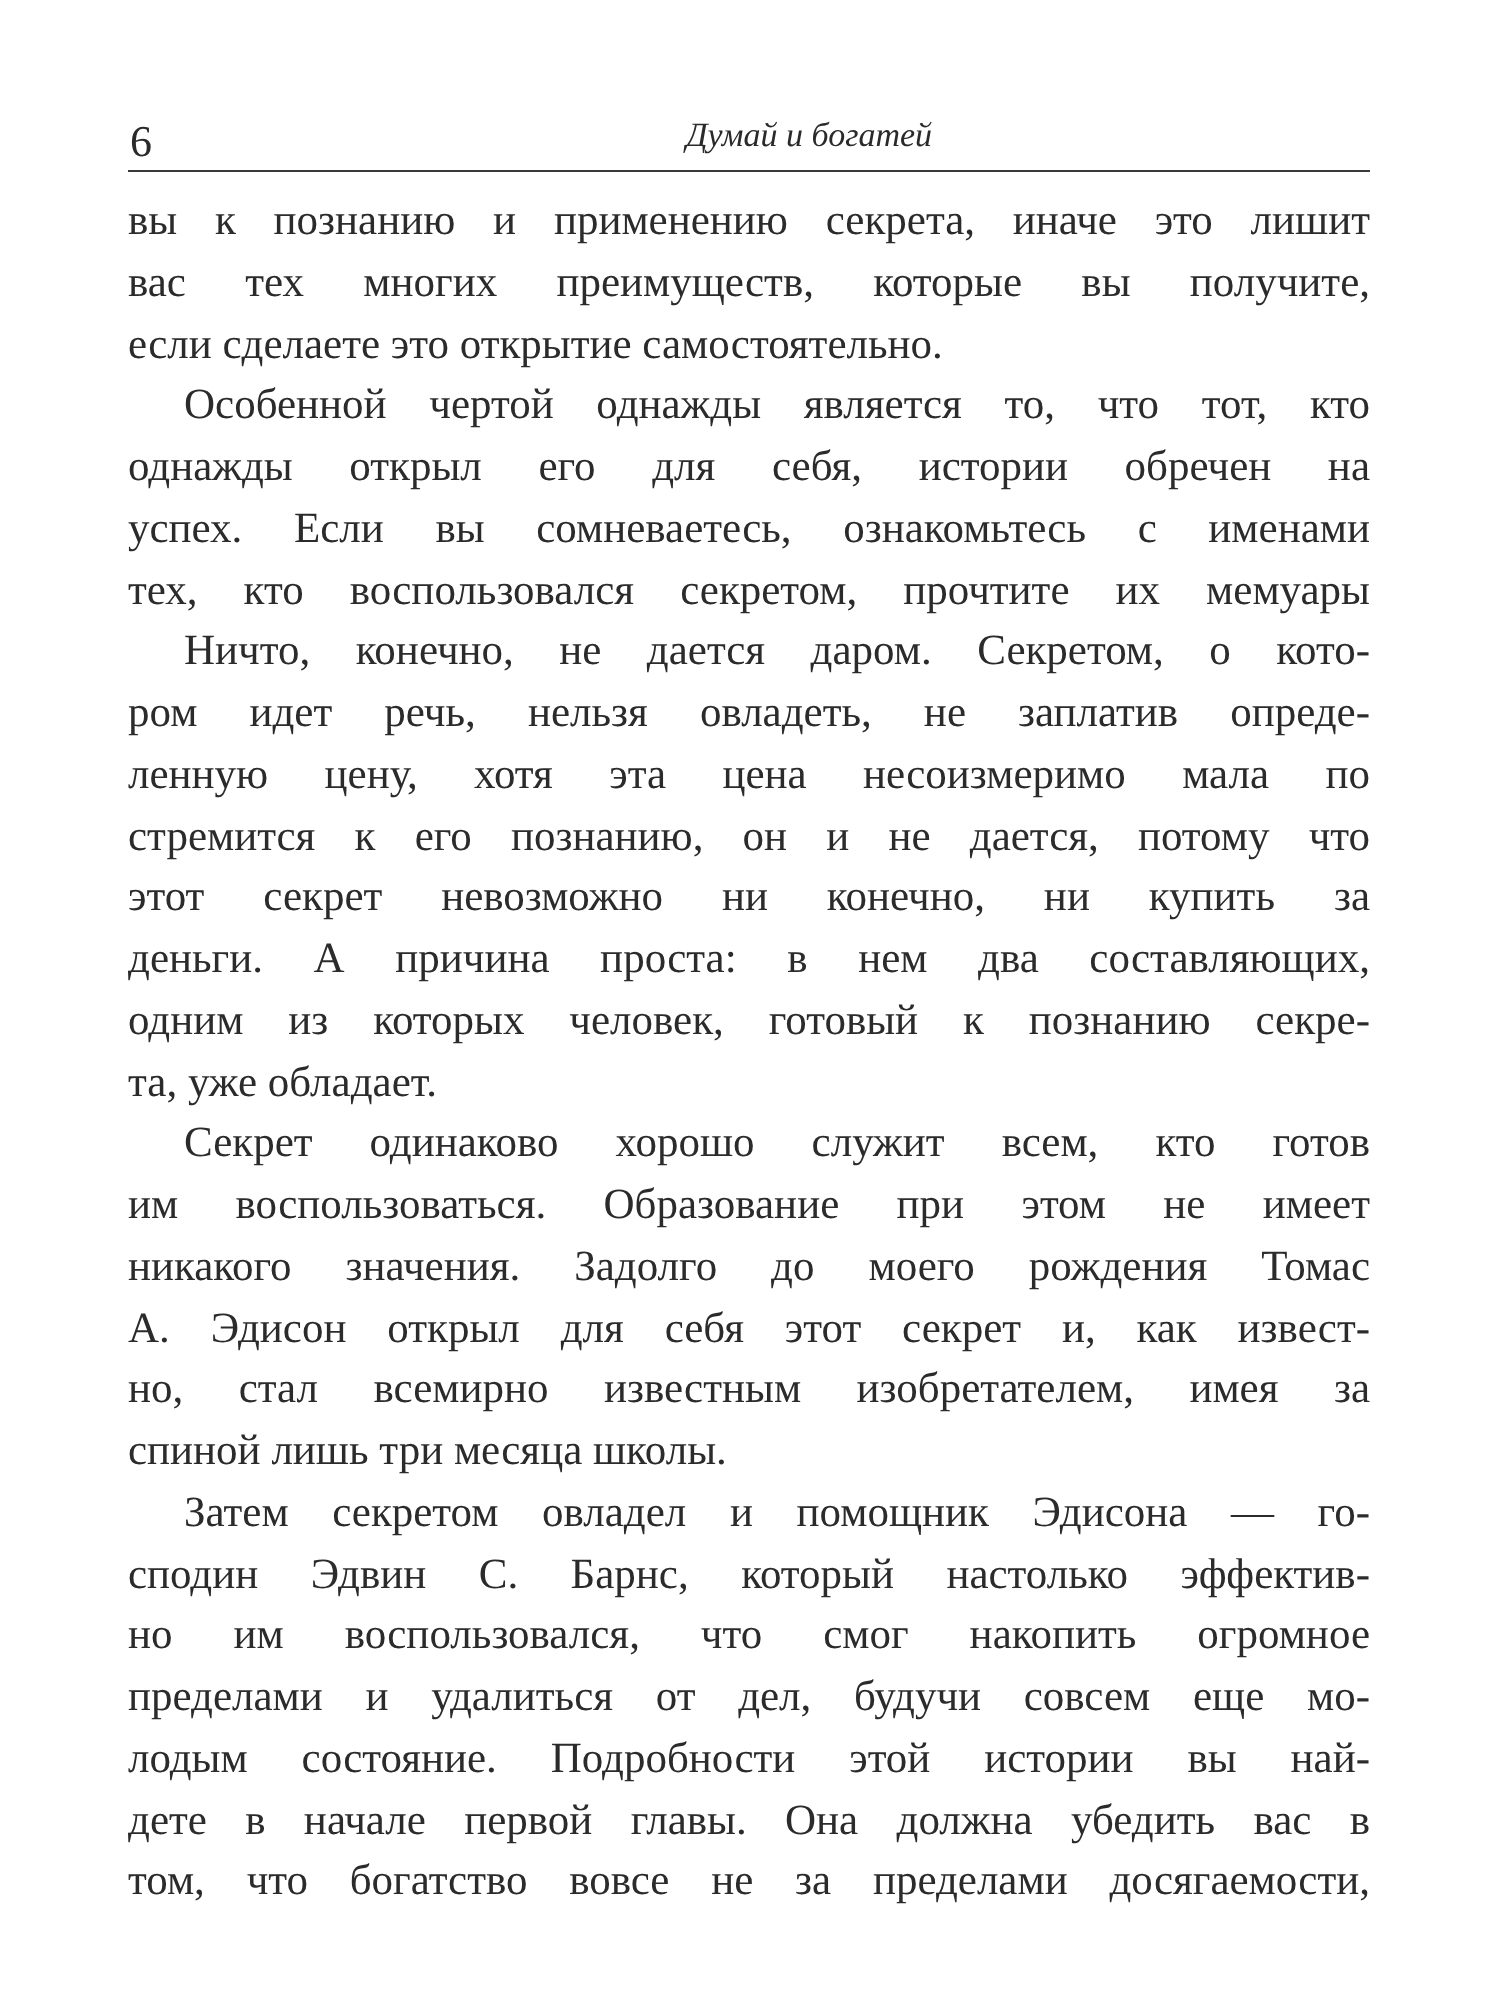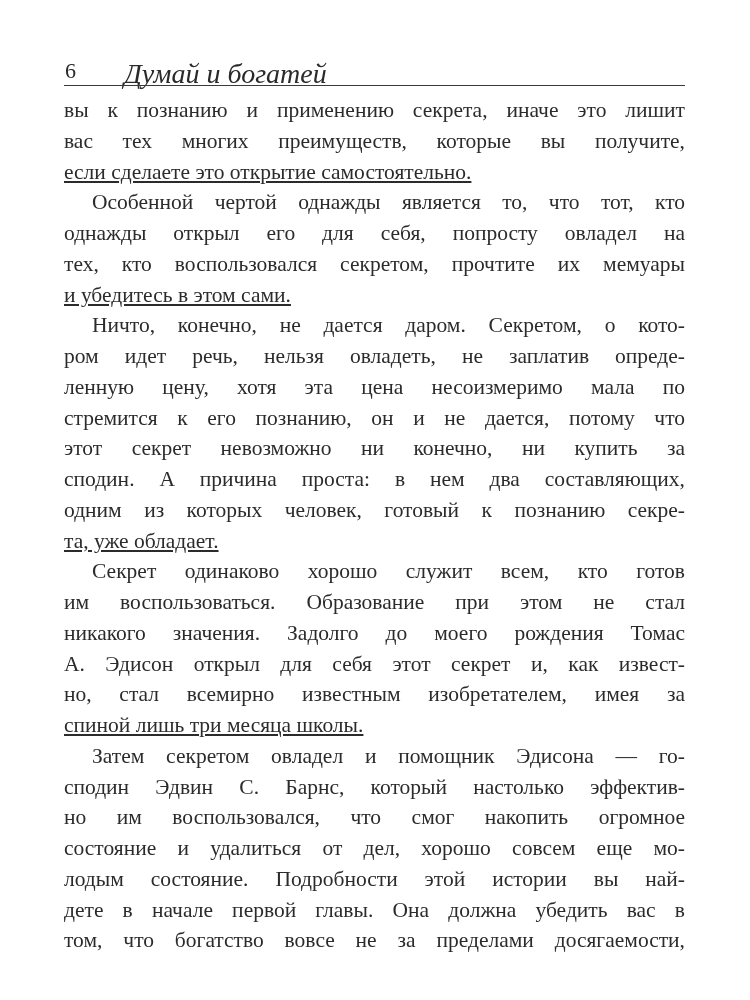--- a/index.html
+++ b/index.html
@@ -4,32 +4,32 @@
 <style>
   html, body { margin: 0; padding: 0; background: #ffffff; }
   body { width: 750px; height: 1000px; position: relative; overflow: hidden; }
   .page { position: absolute; left: 0; top: 0; width: 750px; height: 1000px; background: #ffffff; }
   .header { position: absolute; left: 64px; top: 56px; width: 621px; height: 30px; }
   .page-number {
     position: absolute; left: 1px; top: 2px;
     font-family: "Liberation Serif", serif; font-size: 22px; color: #2a2a2a;
   }
   .running-head {
-    position: absolute; left: 0; right: 0; top: 2px; text-align: left;
-    font-family: "Liberation Serif", serif; font-style: italic; font-size: 28px; color: #2a2a2a;
+    position: absolute; left: 0; right: 0; top: 2px; text-align: center;
+    font-family: "Liberation Serif", serif; font-style: italic; font-size: 17px; color: #2a2a2a;
     padding-left: 60px;
   }
   .rule { position: absolute; left: 64px; top: 85px; width: 621px; height: 0; border-top: 1.5px solid #3a3a3a; }
   .body-text {
     position: absolute; left: 64px; top: 95px; width: 621px;
     font-family: "Liberation Serif", serif; font-size: 21.5px; line-height: 30.75px; color: #2b2b2b;
   }
   .para { margin: 0; }
   .line { display: block; text-align: justify; text-align-last: justify; white-space: nowrap; height: 30.75px; }
-  .line.last { text-align-last: left; text-decoration: underline; }
+  .line.last { text-align-last: left; }
   .line.indent { padding-left: 28px; }
 </style>
 </head>
 <body>
 
 <div class="page">
   <div class="header">
     <span class="page-number">6</span>
     <span class="running-head">Думай и богатей</span>
   </div>
@@ -38,49 +38,49 @@
   <div class="body-text">
 
     <p class="para">
       <span class="line">вы к познанию и применению секрета, иначе это лишит</span>
       <span class="line">вас тех многих преимуществ, которые вы получите,</span>
       <span class="line last">если сделаете это открытие самостоятельно.</span>
     </p>
 
     <p class="para">
       <span class="line indent">Особенной чертой однажды является то, что тот, кто</span>
-      <span class="line">однажды открыл его для себя, попросту овладел на</span>
+      <span class="line">однажды открыл его для себя, истории обречен на</span>
+      <span class="line">успех. Если вы сомневаетесь, ознакомьтесь с именами</span>
       <span class="line">тех, кто воспользовался секретом, прочтите их мемуары</span>
-      <span class="line last">и убедитесь в этом сами.</span>
     </p>
 
     <p class="para">
       <span class="line indent">Ничто, конечно, не дается даром. Секретом, о кото-</span>
       <span class="line">ром идет речь, нельзя овладеть, не заплатив опреде-</span>
       <span class="line">ленную цену, хотя эта цена несоизмеримо мала по</span>
       <span class="line">стремится к его познанию, он и не дается, потому что</span>
       <span class="line">этот секрет невозможно ни конечно, ни купить за</span>
-      <span class="line">сподин. А причина проста: в нем два составляющих,</span>
+      <span class="line">деньги. А причина проста: в нем два составляющих,</span>
       <span class="line">одним из которых человек, готовый к познанию секре-</span>
       <span class="line last">та, уже обладает.</span>
     </p>
 
     <p class="para">
       <span class="line indent">Секрет одинаково хорошо служит всем, кто готов</span>
-      <span class="line">им воспользоваться. Образование при этом не стал</span>
+      <span class="line">им воспользоваться. Образование при этом не имеет</span>
       <span class="line">никакого значения. Задолго до моего рождения Томас</span>
       <span class="line">А. Эдисон открыл для себя этот секрет и, как извест-</span>
       <span class="line">но, стал всемирно известным изобретателем, имея за</span>
       <span class="line last">спиной лишь три месяца школы.</span>
     </p>
 
     <p class="para">
       <span class="line indent">Затем секретом овладел и помощник Эдисона — го-</span>
       <span class="line">сподин Эдвин С. Барнс, который настолько эффектив-</span>
       <span class="line">но им воспользовался, что смог накопить огромное</span>
-      <span class="line">состояние и удалиться от дел, хорошо совсем еще мо-</span>
+      <span class="line">пределами и удалиться от дел, будучи совсем еще мо-</span>
       <span class="line">лодым состояние. Подробности этой истории вы най-</span>
       <span class="line">дете в начале первой главы. Она должна убедить вас в</span>
       <span class="line">том, что богатство вовсе не за пределами досягаемости,</span>
 
     </p>
   </div>
 </div>
 
 </body></html>

